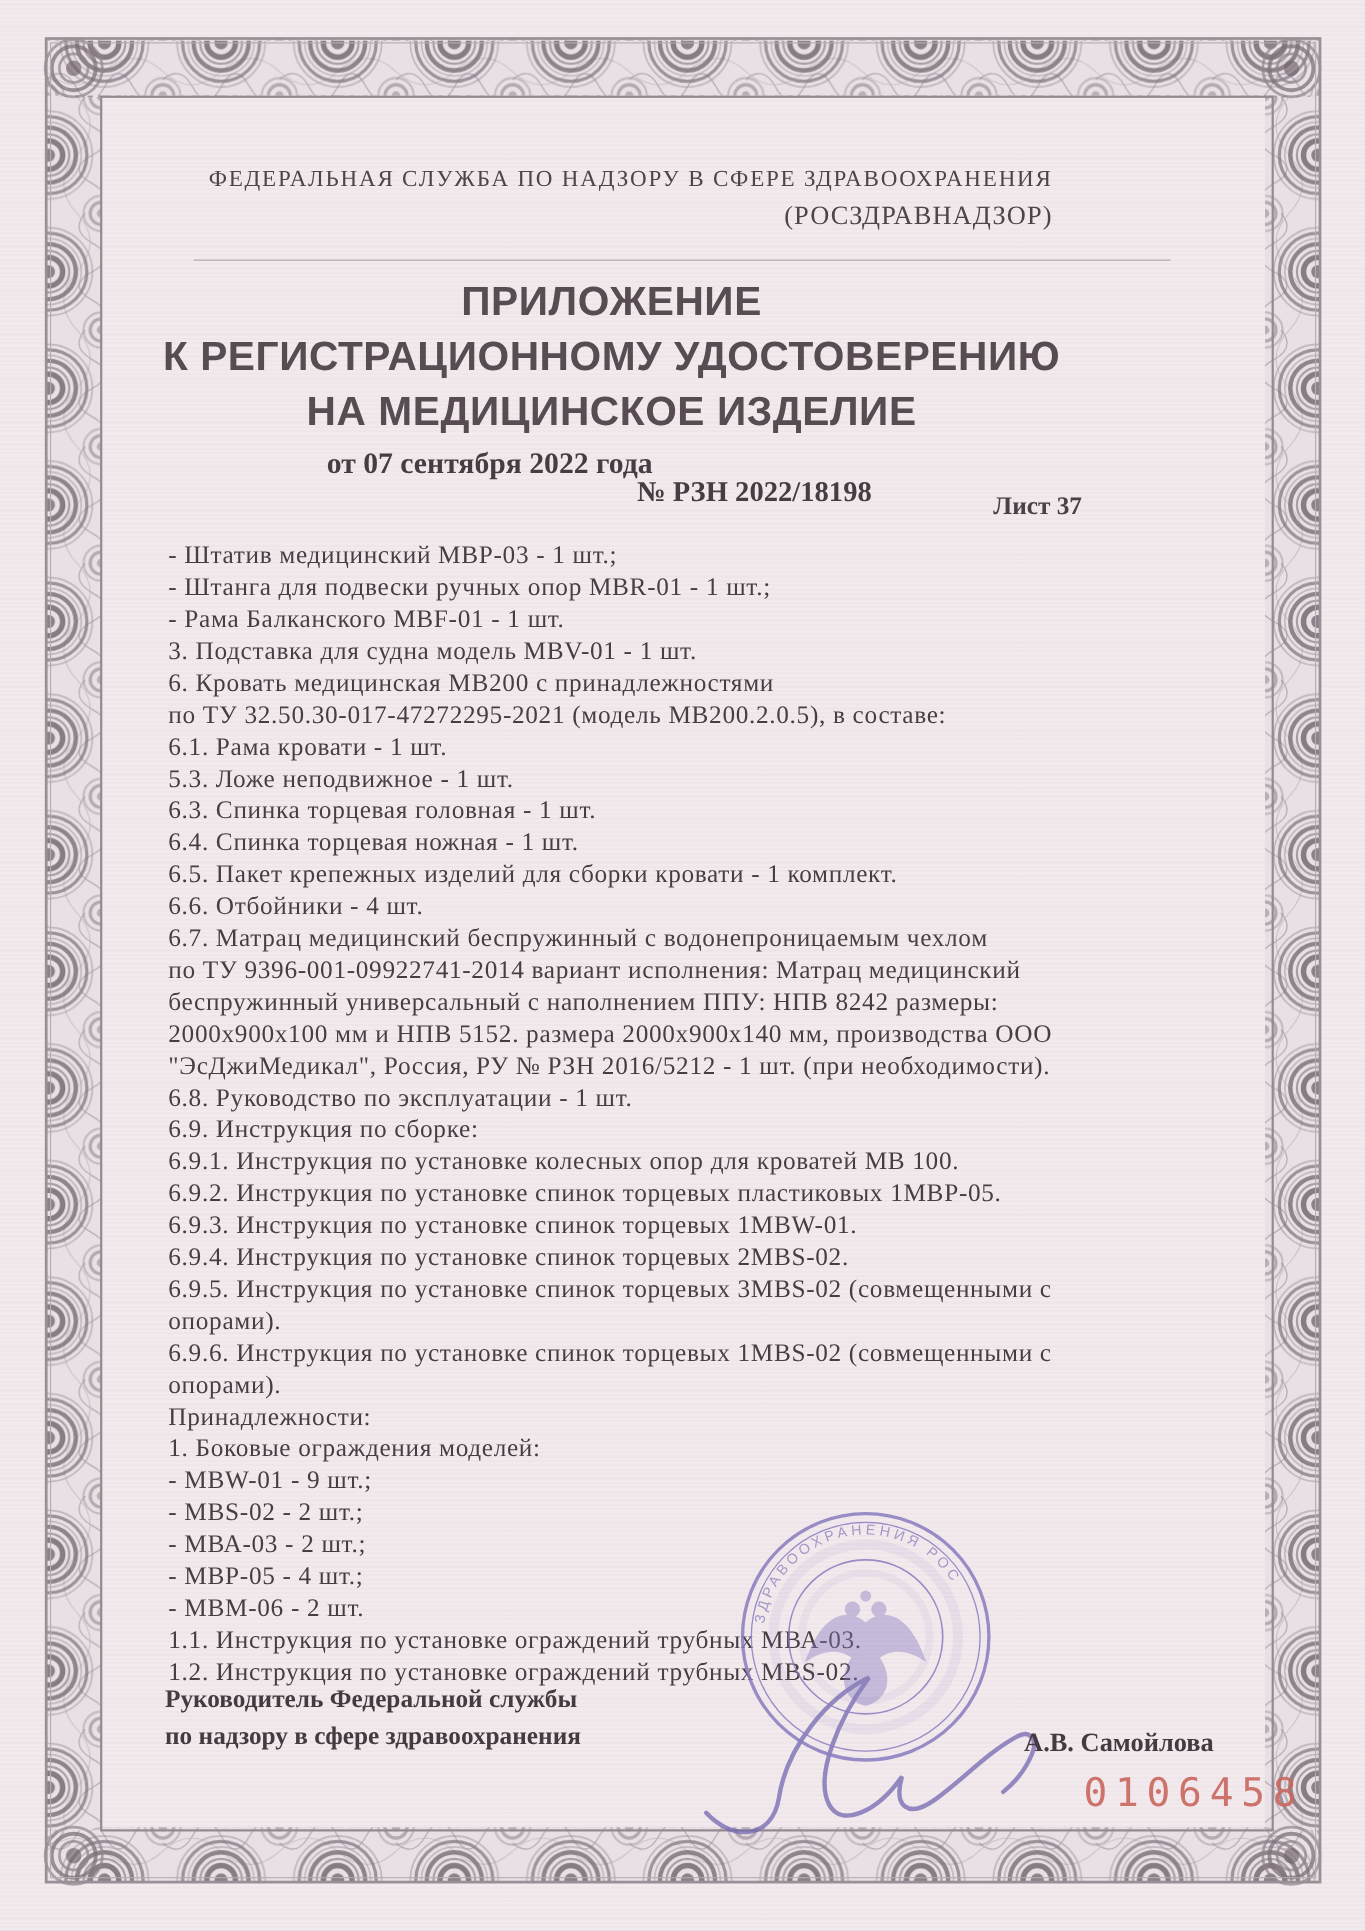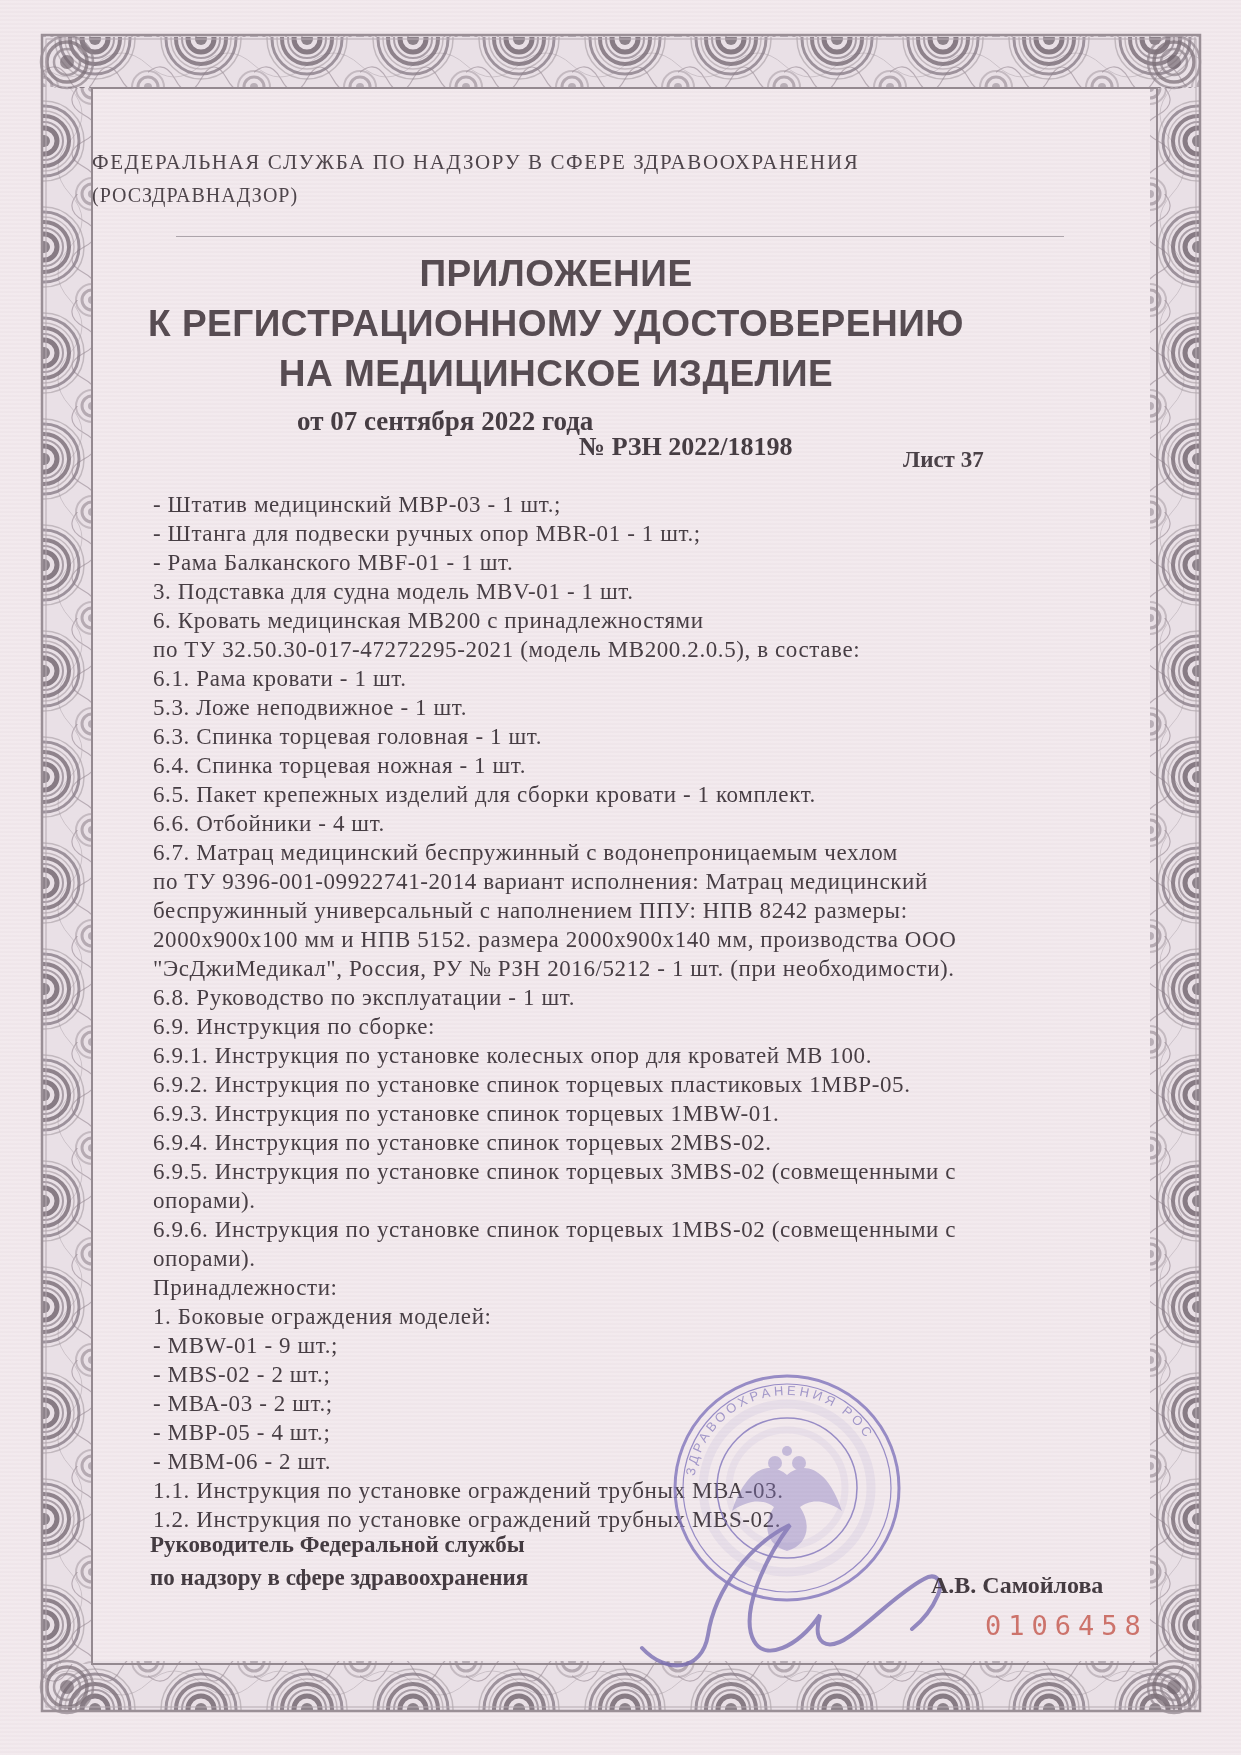--- a/index.html
+++ b/index.html
@@ -9,45 +9,45 @@
     margin:0 auto;
     background:#f2e9ed;
     background-image:repeating-linear-gradient(0deg, rgba(255,255,255,.04) 0 2px, rgba(183,165,176,.05) 2px 4px);
     overflow:hidden;
     font-family:"Liberation Serif", serif;
     color:#473e44;
   }
   .abs{position:absolute;}
   svg.border-svg{position:absolute;left:0;top:0;pointer-events:none;}
   .authority{
-    left:92px;width:865px;text-align:left;
+    left:92px;width:865px;text-align:right;
     color:#4e454b;font-size:21px;letter-spacing:1.6px;white-space:nowrap;
   }
-  .authority2{font-size:20px;letter-spacing:1px;}
+  .authority2{font-size:24px;letter-spacing:1px;}
   .divider{left:176px;top:236px;width:888px;height:1px;background:#a199a0;opacity:.85;}
   .doc-title{
     left:92px;width:928px;text-align:center;
     font-family:"Liberation Sans", sans-serif;font-weight:700;
     color:#574c52;font-size:37px;letter-spacing:.5px;white-space:nowrap;
   }
   .date-line{left:297px;top:406px;font-weight:700;font-size:27px;color:#463d43;white-space:nowrap;}
   .number-line{left:579px;top:432px;font-weight:700;font-size:26px;color:#463d43;white-space:nowrap;}
   .sheet-label{left:903px;top:447px;font-weight:700;font-size:23px;color:#4a4147;white-space:nowrap;}
   .body-text{
     left:153px;top:490px;width:960px;
     font-size:23px;line-height:29px;letter-spacing:.6px;
     color:#473e44;
   }
   .body-line{white-space:nowrap;}
   .signer{left:150px;font-weight:700;font-size:23px;color:#443b41;white-space:nowrap;}
   .signer-name{left:931px;top:1572px;font-weight:700;font-size:24px;color:#443b41;white-space:nowrap;}
   .serial{
     left:985px;top:1610px;
     font-family:"DejaVu Sans Mono", monospace;
-    font-size:27px;letter-spacing:7px;color:#c9675e;opacity:.9;white-space:nowrap;
+    font-size:36px;letter-spacing:7px;color:#c9675e;opacity:.9;white-space:nowrap;
   }
   svg.stamp{position:absolute;left:612px;top:1353px;pointer-events:none;}
 </style>
 </head>
 <body>
 
 <div class="page">
 
   <svg class="border-svg" width="1241" height="1755" viewBox="0 0 1241 1755" xmlns="http://www.w3.org/2000/svg" xmlns:xlink="http://www.w3.org/1999/xlink">
     <defs>

